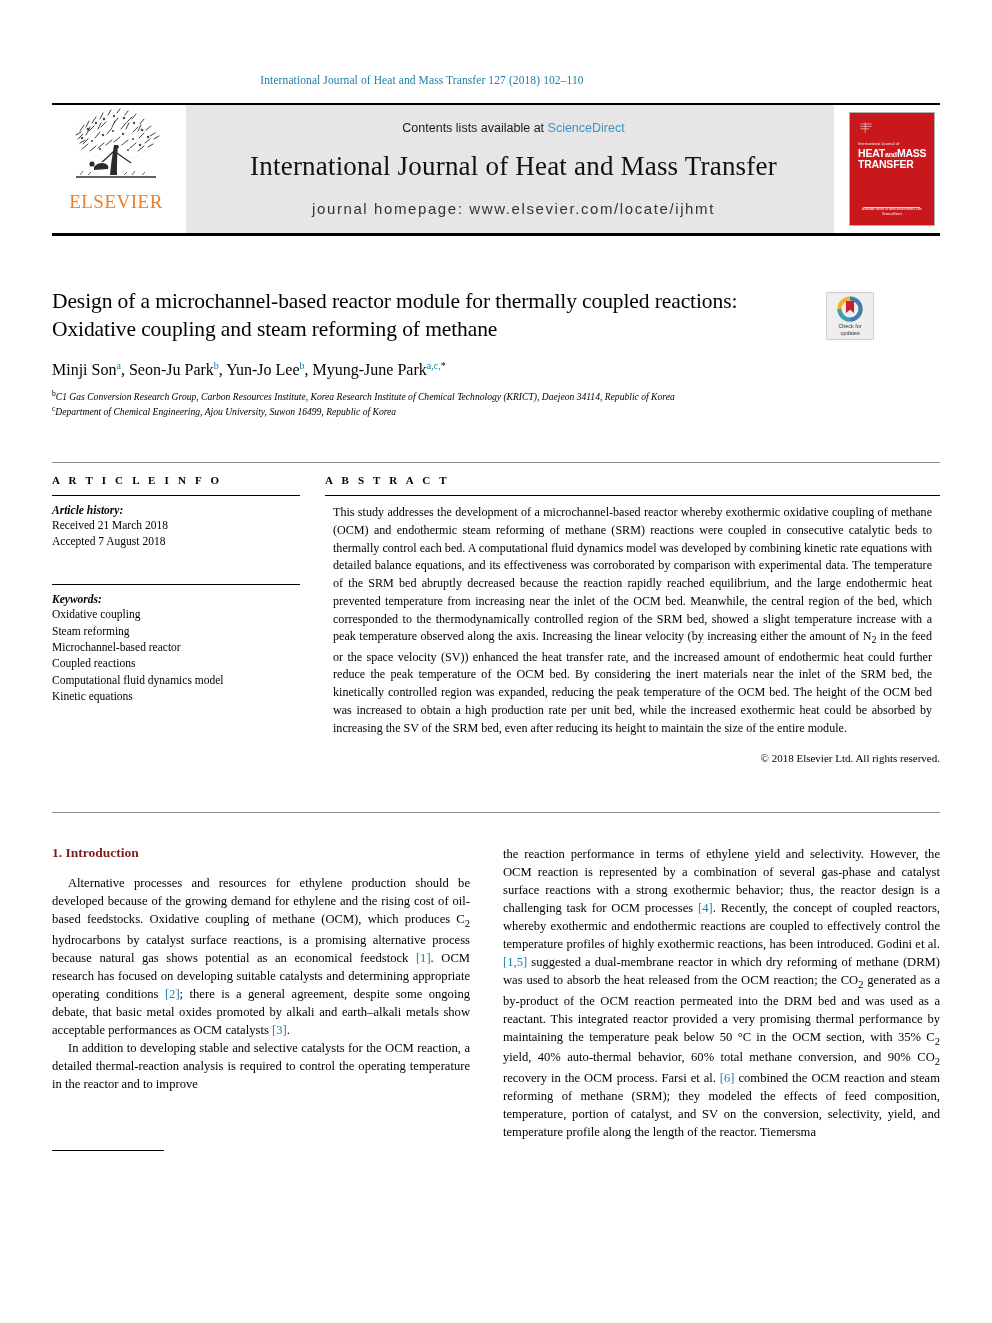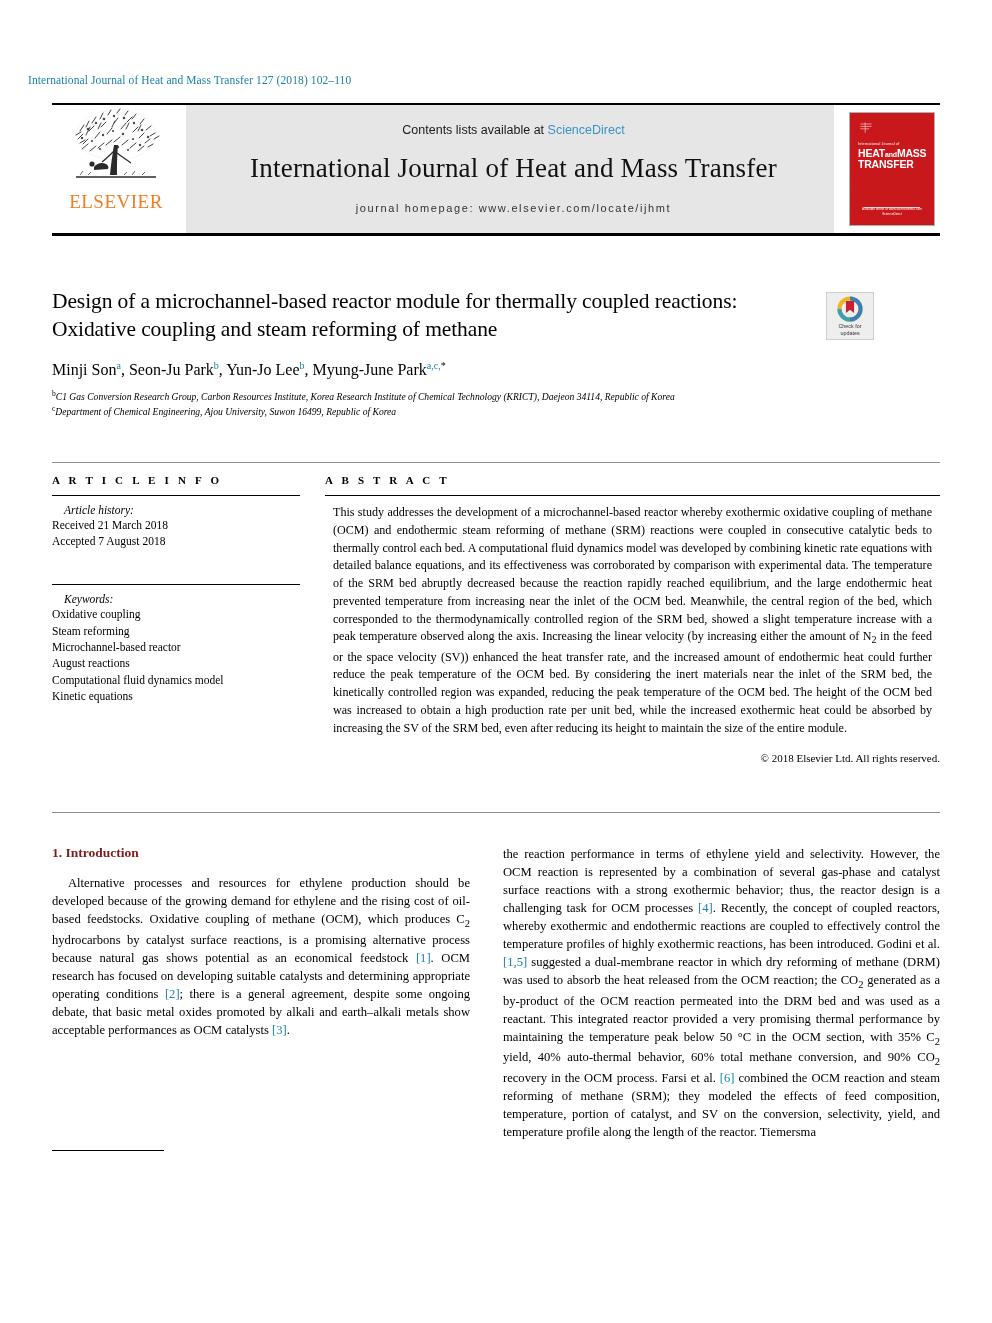--- a/index.html
+++ b/index.html
@@ -20,24 +20,24 @@
     overflow: hidden;
     box-sizing: border-box;
   }
 
   
   .running-head {
     position: absolute;
     top: 74px;
     left: 0;
     width: 844px;
+    text-align: center;
     font-size: 11.5px;
     color: #1a7fa8;
     letter-spacing: 0.1px;
-    margin-left: 28px;
   }
 
   
   .masthead {
     position: absolute;
     top: 103px;
     left: 52px;
     width: 888px;
     border-top: 2.5px solid #000;
     border-bottom: 3.5px solid #000;
@@ -85,21 +85,21 @@
   .contents-line .sd { color: #3a92c8; }
   .journal-title {
     font-family: "Liberation Serif", serif;
     font-size: 27px;
     color: #111;
     margin: 16px 0 18px 0;
     letter-spacing: 0.2px;
   }
   .homepage-line {
     font-family: "Liberation Sans", sans-serif;
-    font-size: 11px;
+    font-size: 15px;
     letter-spacing: 1.6px;
     color: #333;
     margin-bottom: 9px;
   }
   .masthead-cover {
     width: 96px;
     flex: 0 0 96px;
     display: flex;
     align-items: center;
     justify-content: center;
@@ -247,23 +247,22 @@
     color: #000;
   }
   .rule {
     height: 1px;
     background: #000;
     margin: 9px 0 8px 0;
   }
   .info-label {
     font-style: italic;
     font-size: 11.5px;
-    font-weight: normal;
+    font-weight: bold;
     margin-bottom: 1px;
-    margin-left: 12px;
   }
   .info-line {
     font-size: 11.5px;
     line-height: 1.4;
   }
   .info-gap { height: 26px; }
   .kw-line { font-size: 11.5px; line-height: 1.42; }
   .abstract-body {
     font-size: 12.1px;
     line-height: 1.47;
@@ -468,40 +467,41 @@
     <div class="rule"></div>
     <div class="info-label">Article history:</div>
     <div class="info-line">Received 21 March 2018</div>
     <div class="info-line">Accepted 7 August 2018</div>
     <div class="info-gap"></div>
     <div class="rule"></div>
     <div class="info-label">Keywords:</div>
     <div class="kw-line">Oxidative coupling</div>
     <div class="kw-line">Steam reforming</div>
     <div class="kw-line">Microchannel-based reactor</div>
-    <div class="kw-line">August reactions</div>
+    <div class="kw-line">Coupled reactions</div>
     <div class="kw-line">Computational fluid dynamics model</div>
     <div class="kw-line">Kinetic equations</div>
   </div>
 
   <div class="abs-col">
     <div class="sec-head">A B S T R A C T</div>
     <div class="rule"></div>
     <div class="abstract-body">
       <p>This study addresses the development of a microchannel-based reactor whereby exothermic oxidative coupling of methane (OCM) and endothermic steam reforming of methane (SRM) reactions were coupled in consecutive catalytic beds to thermally control each bed. A computational fluid dynamics model was developed by combining kinetic rate equations with detailed balance equations, and its effectiveness was corroborated by comparison with experimental data. The temperature of the SRM bed abruptly decreased because the reaction rapidly reached equilibrium, and the large endothermic heat prevented temperature from increasing near the inlet of the OCM bed. Meanwhile, the central region of the bed, which corresponded to the thermodynamically controlled region of the SRM bed, showed a slight temperature increase with a peak temperature observed along the axis. Increasing the linear velocity (by increasing either the amount of N<sub>2</sub> in the feed or the space velocity (SV)) enhanced the heat transfer rate, and the increased amount of endothermic heat could further reduce the peak temperature of the OCM bed. By considering the inert materials near the inlet of the SRM bed, the kinetically controlled region was expanded, reducing the peak temperature of the OCM bed. The height of the OCM bed was increased to obtain a high production rate per unit bed, while the increased exothermic heat could be absorbed by increasing the SV of the SRM bed, even after reducing its height to maintain the size of the entire module.</p>
       <div class="copyright">© 2018 Elsevier Ltd. All rights reserved.</div>
     </div>
   </div>
 
   <div class="divider-bottom"></div>
 
   <div class="body-left">
     <h2 class="intro-head">1. Introduction</h2>
     <div class="body-text">
       <p>Alternative processes and resources for ethylene production should be developed because of the growing demand for ethylene and the rising cost of oil-based feedstocks. Oxidative coupling of methane (OCM), which produces C<sub>2</sub> hydrocarbons by catalyst surface reactions, is a promising alternative process because natural gas shows potential as an economical feedstock <span class="ref">[1]</span>. OCM research has focused on developing suitable catalysts and determining appropriate operating conditions <span class="ref">[2]</span>; there is a general agreement, despite some ongoing debate, that basic metal oxides promoted by alkali and earth–alkali metals show acceptable performances as OCM catalysts <span class="ref">[3]</span>.</p>
+      <p>In addition to developing stable and selective catalysts for the OCM reaction, a detailed thermal-reaction analysis is required to control the operating temperature in the reactor and to improve</p>
     </div>
   </div>
 
   <div class="body-right">
     <div class="body-text">
       <p style="text-indent:0">the reaction performance in terms of ethylene yield and selectivity. However, the OCM reaction is represented by a combination of several gas-phase and catalyst surface reactions with a strong exothermic behavior; thus, the reactor design is a challenging task for OCM processes <span class="ref">[4]</span>. Recently, the concept of coupled reactors, whereby exothermic and endothermic reactions are coupled to effectively control the temperature profiles of highly exothermic reactions, has been introduced. Godini et al. <span class="ref">[1,5]</span> suggested a dual-membrane reactor in which dry reforming of methane (DRM) was used to absorb the heat released from the OCM reaction; the CO<sub>2</sub> generated as a by-product of the OCM reaction permeated into the DRM bed and was used as a reactant. This integrated reactor provided a very promising thermal performance by maintaining the temperature peak below 50 °C in the OCM section, with 35% C<sub>2</sub> yield, 40% auto-thermal behavior, 60% total methane conversion, and 90% CO<sub>2</sub> recovery in the OCM process. Farsi et al. <span class="ref">[6]</span> combined the OCM reaction and steam reforming of methane (SRM); they modeled the effects of feed composition, temperature, portion of catalyst, and SV on the conversion, selectivity, yield, and temperature profile along the length of the reactor. Tiemersma</p>
     </div>
   </div>
 
   <div class="footnote">

